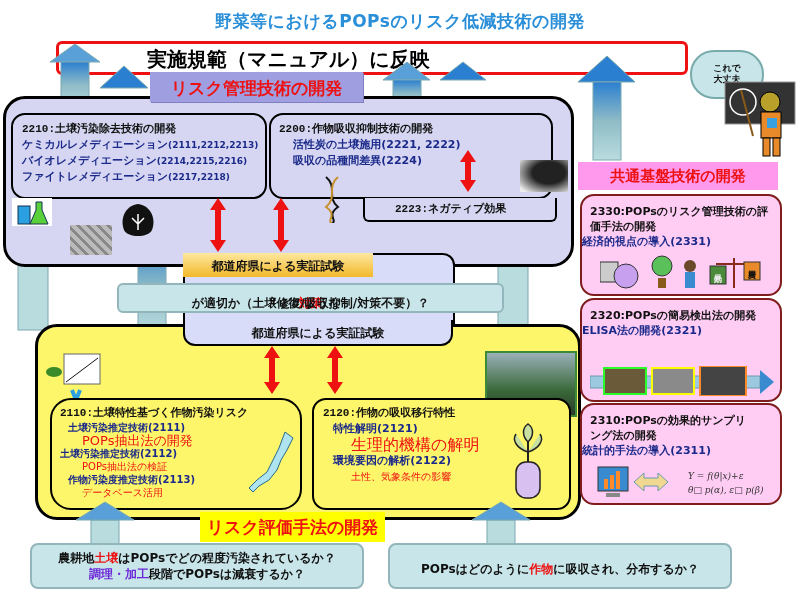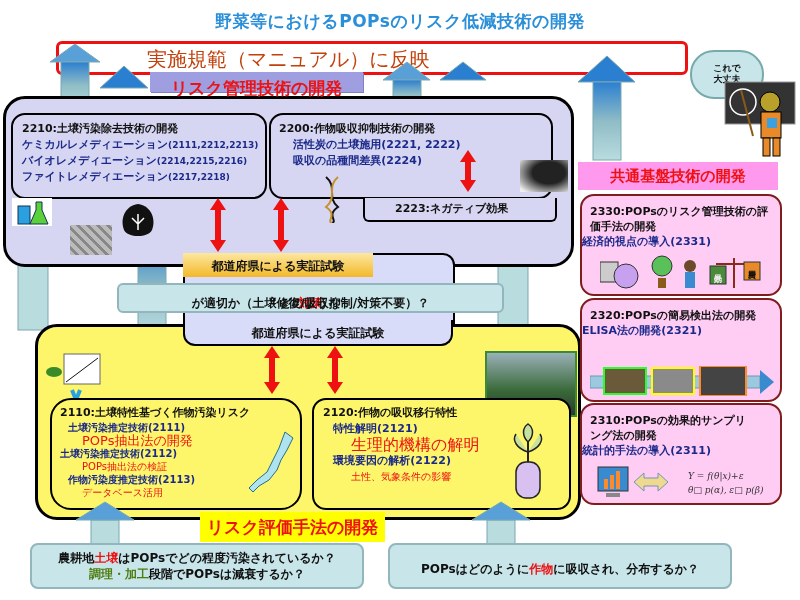--- a/index.html
+++ b/index.html
@@ -1,26 +1,26 @@
 <!DOCTYPE html>
 <html><head>
 <meta charset="utf-8">
 <style>
   html,body{margin:0;padding:0;}
   body{width:800px;height:600px;position:relative;background:#ffffff;overflow:hidden;font-family:"DejaVu Sans","Liberation Sans",sans-serif;}
   .abs{position:absolute;}
   .title{left:0;top:10px;width:800px;text-align:center;font-size:17px;font-weight:bold;color:#2a8fd8;letter-spacing:0.5px;}
   .manual{left:56px;top:41px;width:626px;height:28px;border:3px solid #ee1111;border-radius:6px;background:#fff;}
-  .manual span{position:absolute;left:88px;top:2px;font-size:20px;font-weight:normal;color:#c2410c;}
+  .manual span{position:absolute;left:88px;top:2px;font-size:20px;font-weight:bold;color:#000000;}
   .arrow{position:absolute;}
   .mgmt-outer{left:3px;top:96px;width:565px;height:165px;border:3px solid #000;border-radius:22px;background:#d6d6f2;}
-  .mgmt-label{left:150px;top:72px;width:213px;height:20px;background:#9e9ee0;color:#ee1111;font-size:17px;font-weight:bold;text-align:center;line-height:32px;box-shadow:1px 1px 0 #8080c0;}
+  .mgmt-label{left:150px;top:72px;width:213px;height:30px;background:#9e9ee0;color:#ee1111;font-size:17px;font-weight:bold;text-align:center;line-height:32px;box-shadow:1px 1px 0 #8080c0;}
   .box{position:absolute;border:2px solid #000;border-radius:14px;}
   .t{font-size:11px;font-weight:bold;line-height:16px;white-space:nowrap;}
-  .blk{color:#111;}
+  .blk{color:#111;font-family:Liberation Mono, monospace;}
   .blu{color:#1b2a8a;}
   .red{color:#ee1111;}
   .ind1{padding-left:14px;}
   .neg{left:363px;top:198px;width:190px;height:22px;border:2px solid #000;border-top:none;border-radius:0 0 6px 6px;background:#d6d6f2;}
   .trial1{left:183px;top:253px;width:190px;height:24px;background:linear-gradient(#fde8a0,#f2b82a);}
   .trial1 span, .trial2 span{position:absolute;left:0;width:100%;text-align:center;font-size:12px;font-weight:bold;color:#111;top:5px;}
   .trial-back{left:183px;top:253px;width:268px;height:95px;border:2px solid #000;border-radius:0 12px 12px 0;background:#d9dcf8;}
   .question{left:117px;top:283px;width:383px;height:26px;border:2px solid #93b6bd;border-radius:6px;background:#c8e5e9;}
   .question span{position:absolute;left:0;width:100%;text-align:center;top:5px;font-size:12px;font-weight:bold;color:#111;}
   .trial2{left:183px;top:320px;width:268px;height:24px;}
@@ -214,21 +214,21 @@
   <g>
     <rect x="91" y="520" width="28" height="25" fill="#b9dcdf" stroke="#7aa8b0"></rect>
     <polygon points="76,520 134,520 105,502" fill="#5aa0d8" stroke="#7aa8b0"></polygon>
     <rect x="487" y="520" width="28" height="25" fill="#b9dcdf" stroke="#7aa8b0"></rect>
     <polygon points="472,520 530,520 501,502" fill="#5aa0d8" stroke="#7aa8b0"></polygon>
   </g>
 </svg>
 
 <div class="q-box" style="left:30px;top:543px;width:330px;height:42px;">
   <div style="margin-top:5px;line-height:16px;"><span>農耕地</span><span style="color:#ee1111">土壌</span><span>はPOPsでどの程度汚染されているか？</span></div>
-  <div style="line-height:16px;"><span style="color:#4d7c0f">調理・加工</span><span>段階でPOPsは減衰するか？</span></div>
+  <div style="line-height:16px;"><span style="color:#6d28d9">調理・加工</span><span>段階でPOPsは減衰するか？</span></div>
 </div>
 <div class="q-box" style="left:388px;top:543px;width:340px;height:42px;">
   <div style="margin-top:16px;line-height:16px;"><span>POPsはどのように</span><span style="color:#ee1111">作物</span><span>に吸収され、分布するか？</span></div>
 </div>
 
 <div class="abs common-label">共通基盤技術の開発</div>
 
 <div class="cbox" style="top:194px;height:98px;">
   <div class="h">2330:POPsのリスク管理技術の評価手法の開発</div>
   <div class="s">経済的視点の導入(2331)</div>

